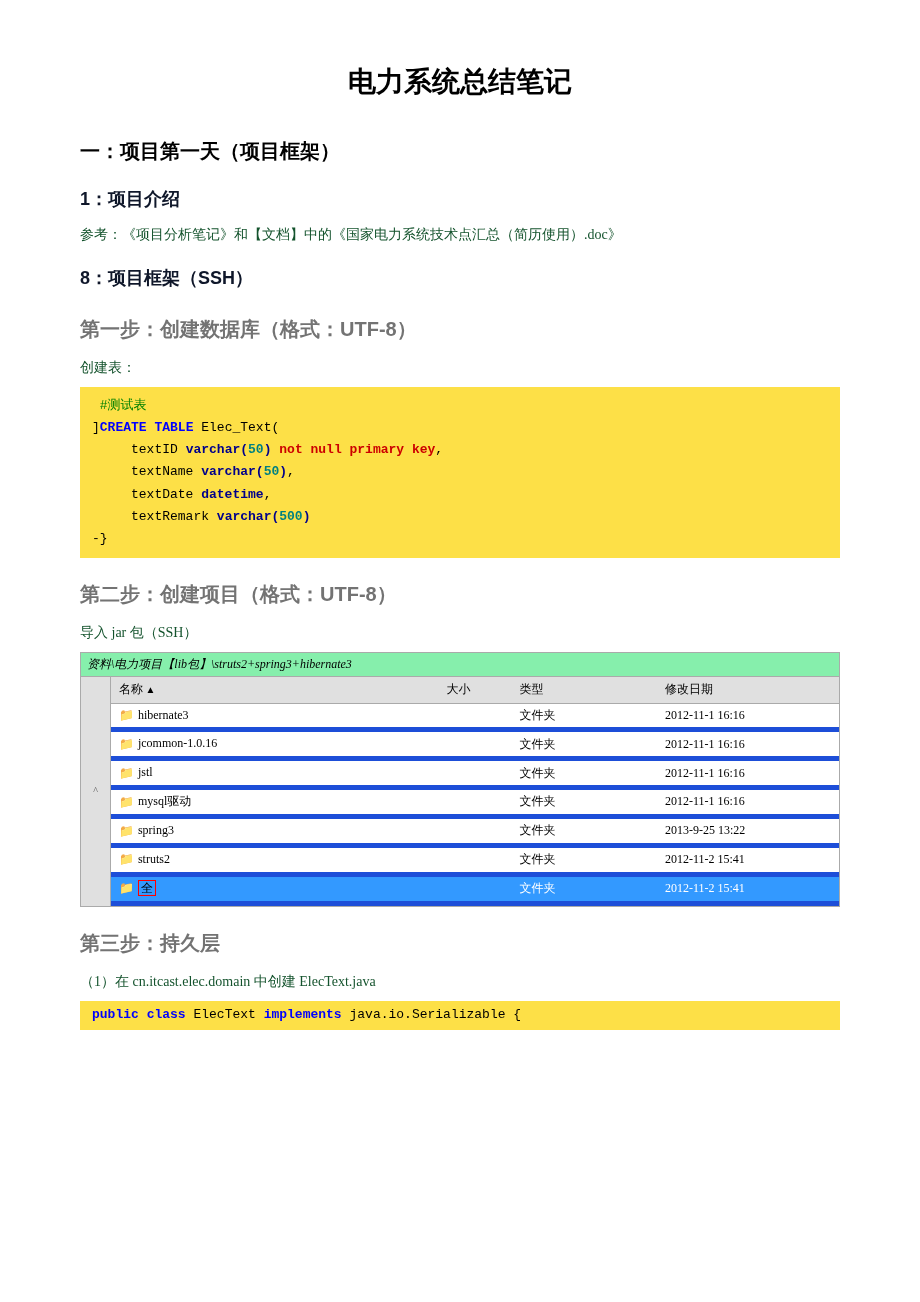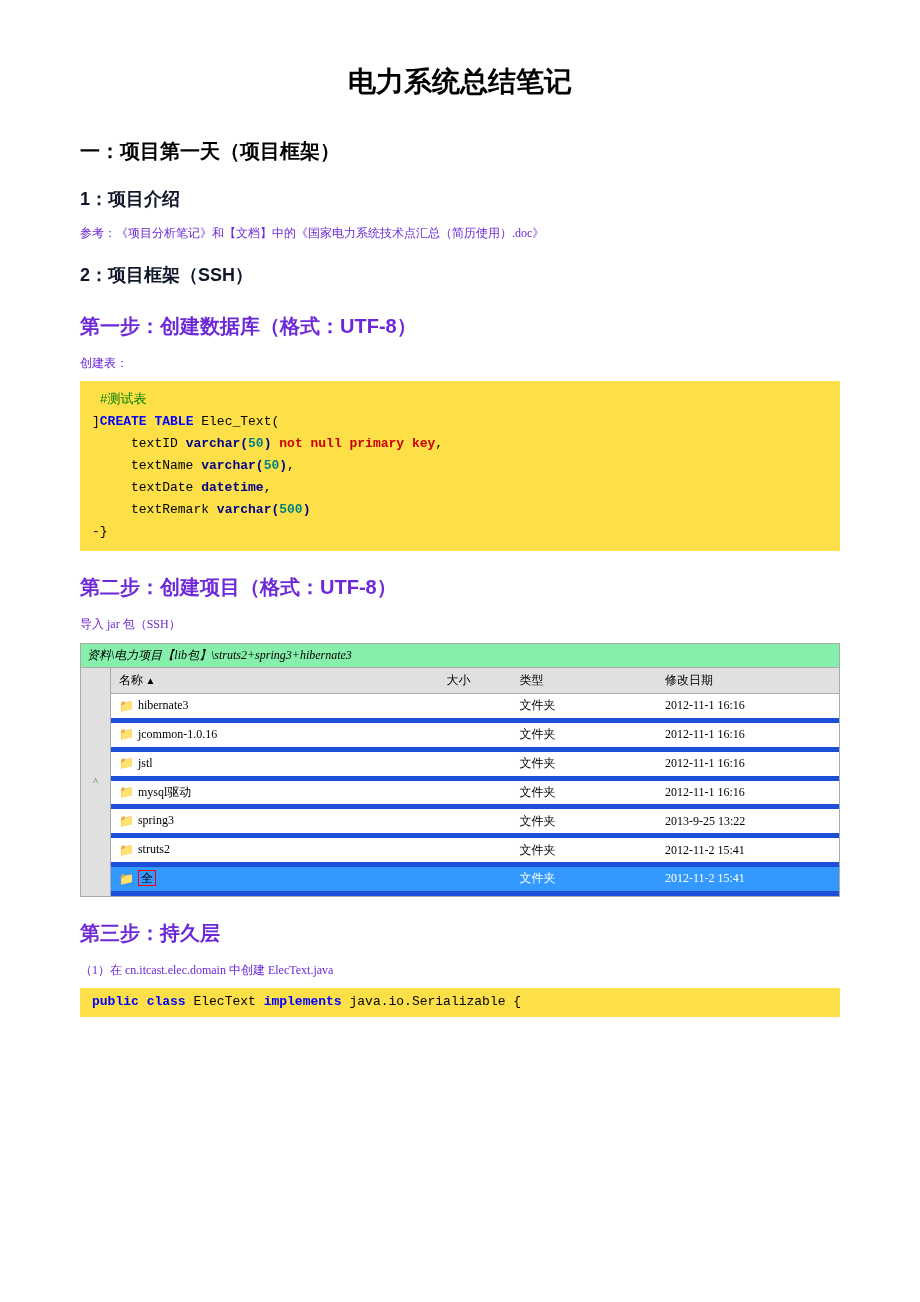--- a/index.html
+++ b/index.html
@@ -33,29 +33,29 @@
       font-size: 18px;
       font-weight: bold;
       color: #0f172a;
       margin-top: 18px;
       margin-bottom: 10px;
       font-family: "SimHei", "黑体", sans-serif;
     }
     .step-heading {
       font-size: 20px;
       font-weight: bold;
-      color: #6d28d9;
+      color: #737373;
       margin-top: 20px;
       margin-bottom: 12px;
       font-family: "SimHei", "黑体", sans-serif;
     }
     .body-text {
-      font-size: 12px;
+      font-size: 14px;
       margin-bottom: 8px;
-      color: #6d28d9;
+      color: #14532d;
     }
     .code-block {
       background: #fde047;
       font-family: "Courier New", Courier, monospace;
       font-size: 13px;
       padding: 8px 12px;
       margin: 6px 0 10px 0;
       border: none;
       white-space: pre;
       line-height: 1.7;
@@ -136,21 +136,21 @@
 <body>
 
 <h1 class="main-title">电力系统总结笔记</h1>
 
 <h2 class="section-heading">一：项目第一天（项目框架）</h2>
 
 <h3 class="sub-heading">1：项目介绍</h3>
 
 <p class="body-text">参考：《项目分析笔记》和【文档】中的《国家电力系统技术点汇总（简历使用）.doc》</p>
 
-<h3 class="sub-heading">2：项目框架（SSH）</h3>
+<h3 class="sub-heading">8：项目框架（SSH）</h3>
 
 <h3 class="step-heading">第一步：创建数据库（格式：UTF-8）</h3>
 
 <p class="body-text">创建表：</p>
 
 <div class="code-block"><span class="comment-green"> #测试表</span>
 <span>]</span><span class="keyword-blue">CREATE</span> <span class="keyword-blue">TABLE</span> Elec_Text(
      textID <span class="keyword-darkblue">varchar(<span class="number-teal">50</span>)</span> <span class="keyword-red">not null primary key</span>,
      textName <span class="keyword-darkblue">varchar(<span class="number-teal">50</span>)</span>,
      textDate <span class="keyword-darkblue">datetime</span>,

